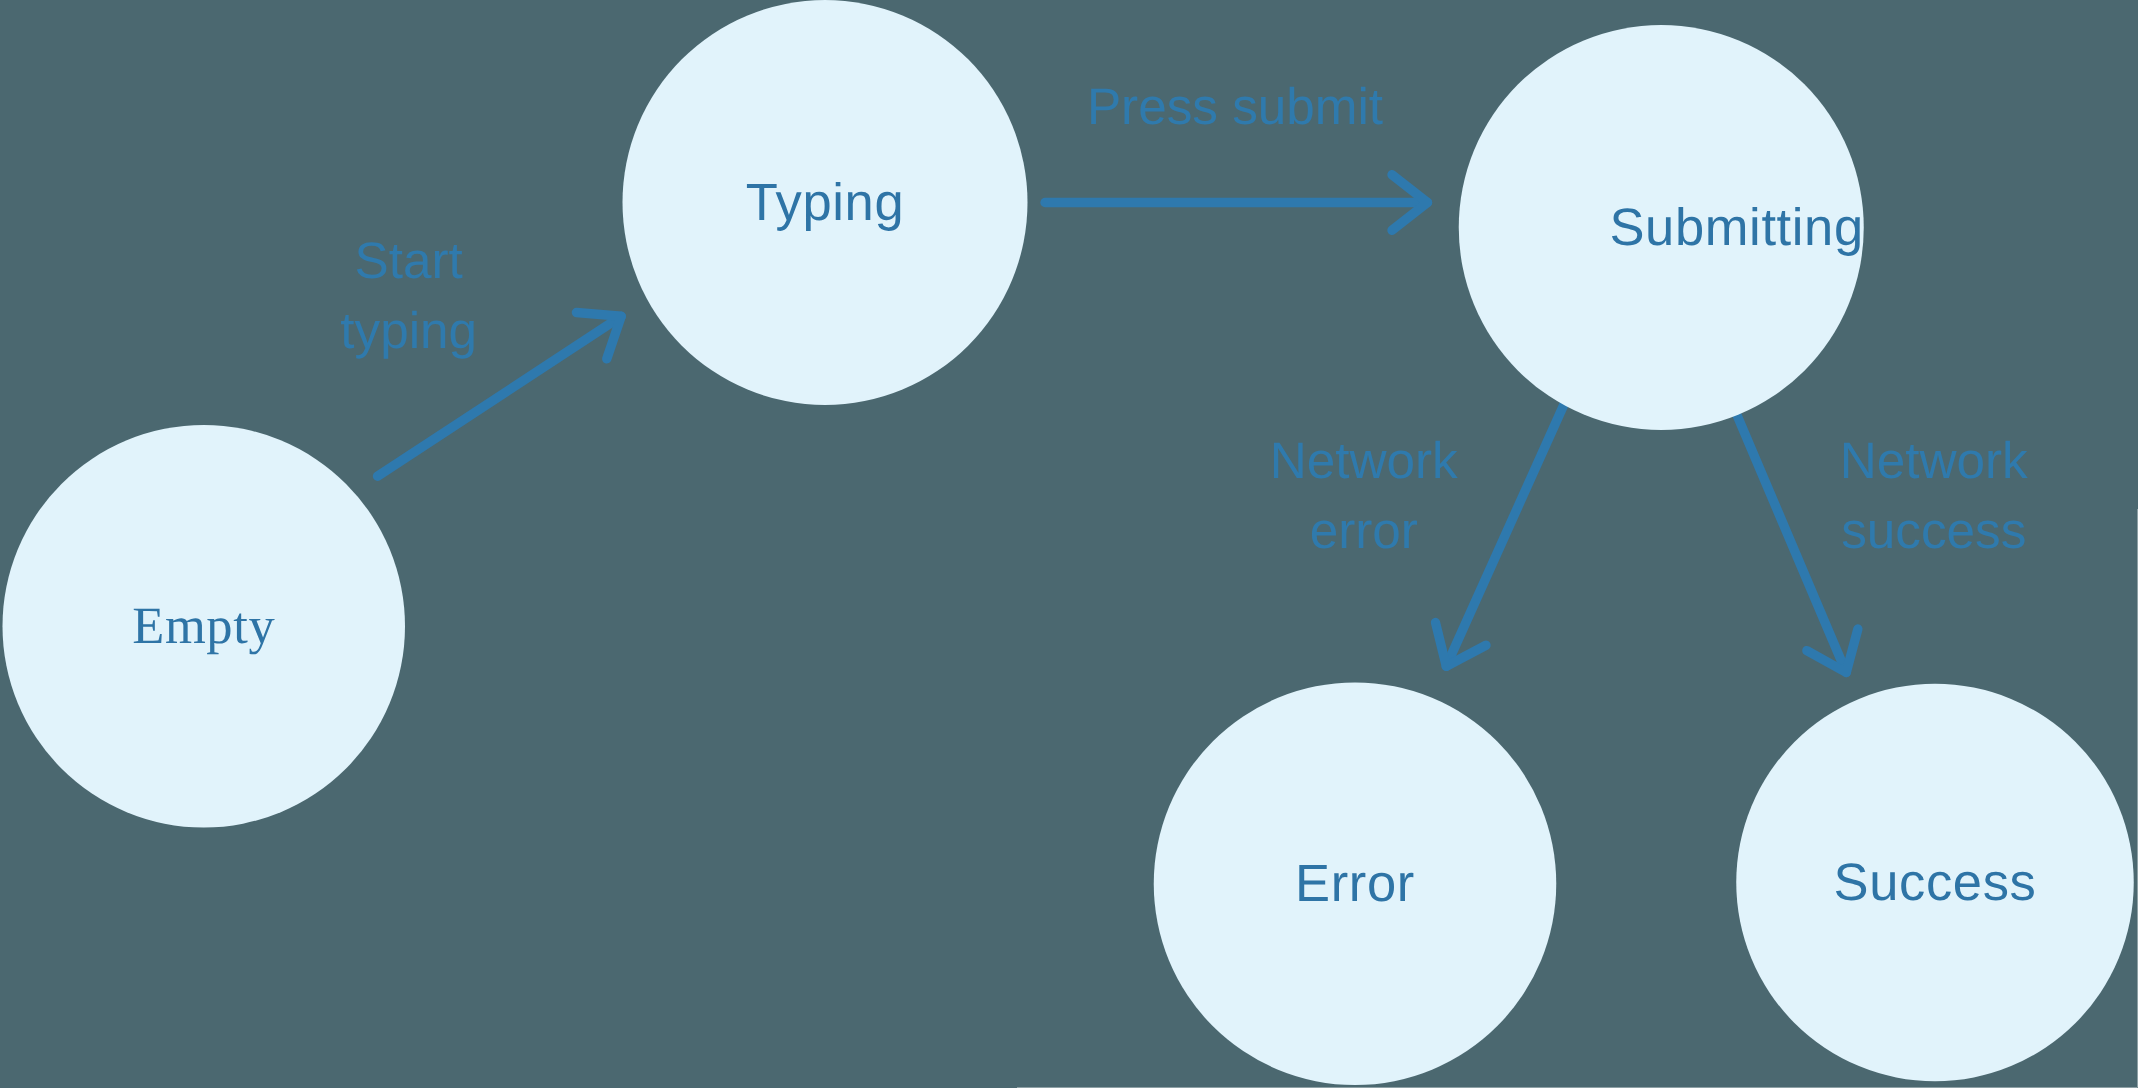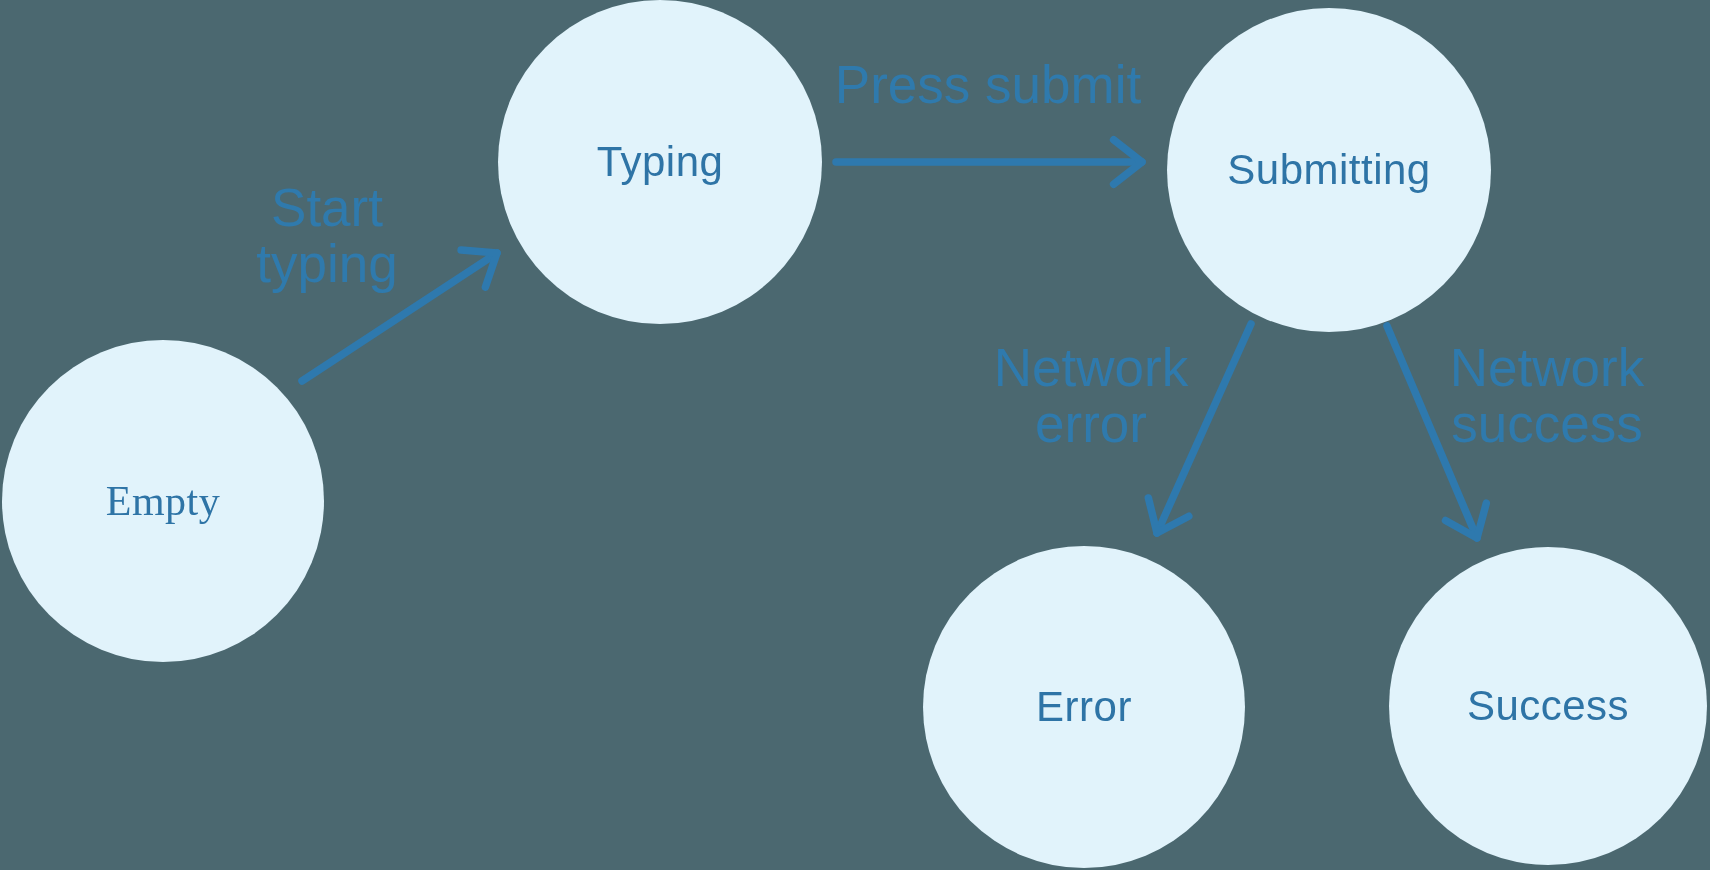--- a/index.html
+++ b/index.html
@@ -36,21 +36,21 @@
     color: var(--node-text, #2e74a6);
     font-size: 42px;
     font-weight: 500;
     letter-spacing: 0.5px;
     white-space: nowrap;
   }
   .edge-label {
     position: absolute;
     transform: translate(-50%, -50%);
     color: var(--edge-label, #2f7aad);
-    font-size: 53px;
+    font-size: 41px;
     font-weight: 500;
     line-height: 56px;
     text-align: center;
     white-space: nowrap;
   }
 </style>
 </head>
 <body>
 
 <div id="diagram-canvas" style="--bg: #4b6870; --node-fill: #e1f3fb; --node-text: #2e74a6; --edge-label: #2f7aad;">
@@ -86,21 +86,21 @@
     <div class="edge-label" style="left: 1547px; top: 396px;">
       <div>Network</div>
       <div>success</div>
     </div>
     <div class="state-node" style="left: 2px; top: 340px; width: 322px; height: 322px; font-family: Liberation Serif, serif;">
       <span>Empty</span>
     </div>
     <div class="state-node" style="left: 498px; top: 0px; width: 324px; height: 324px;">
       <span>Typing</span>
     </div>
-    <div class="state-node" style="left: 1167px; top: 8px; width: 324px; height: 324px;">
+    <div class="state-node" style="left: 1167px; top: 20px; width: 324px; height: 324px; justify-content: flex-end;">
       <span>Submitting</span>
     </div>
     <div class="state-node" style="left: 923px; top: 546px; width: 322px; height: 322px;">
       <span>Error</span>
     </div>
     <div class="state-node" style="left: 1389px; top: 547px; width: 318px; height: 318px;">
       <span>Success</span>
     </div>
   </div>
 

